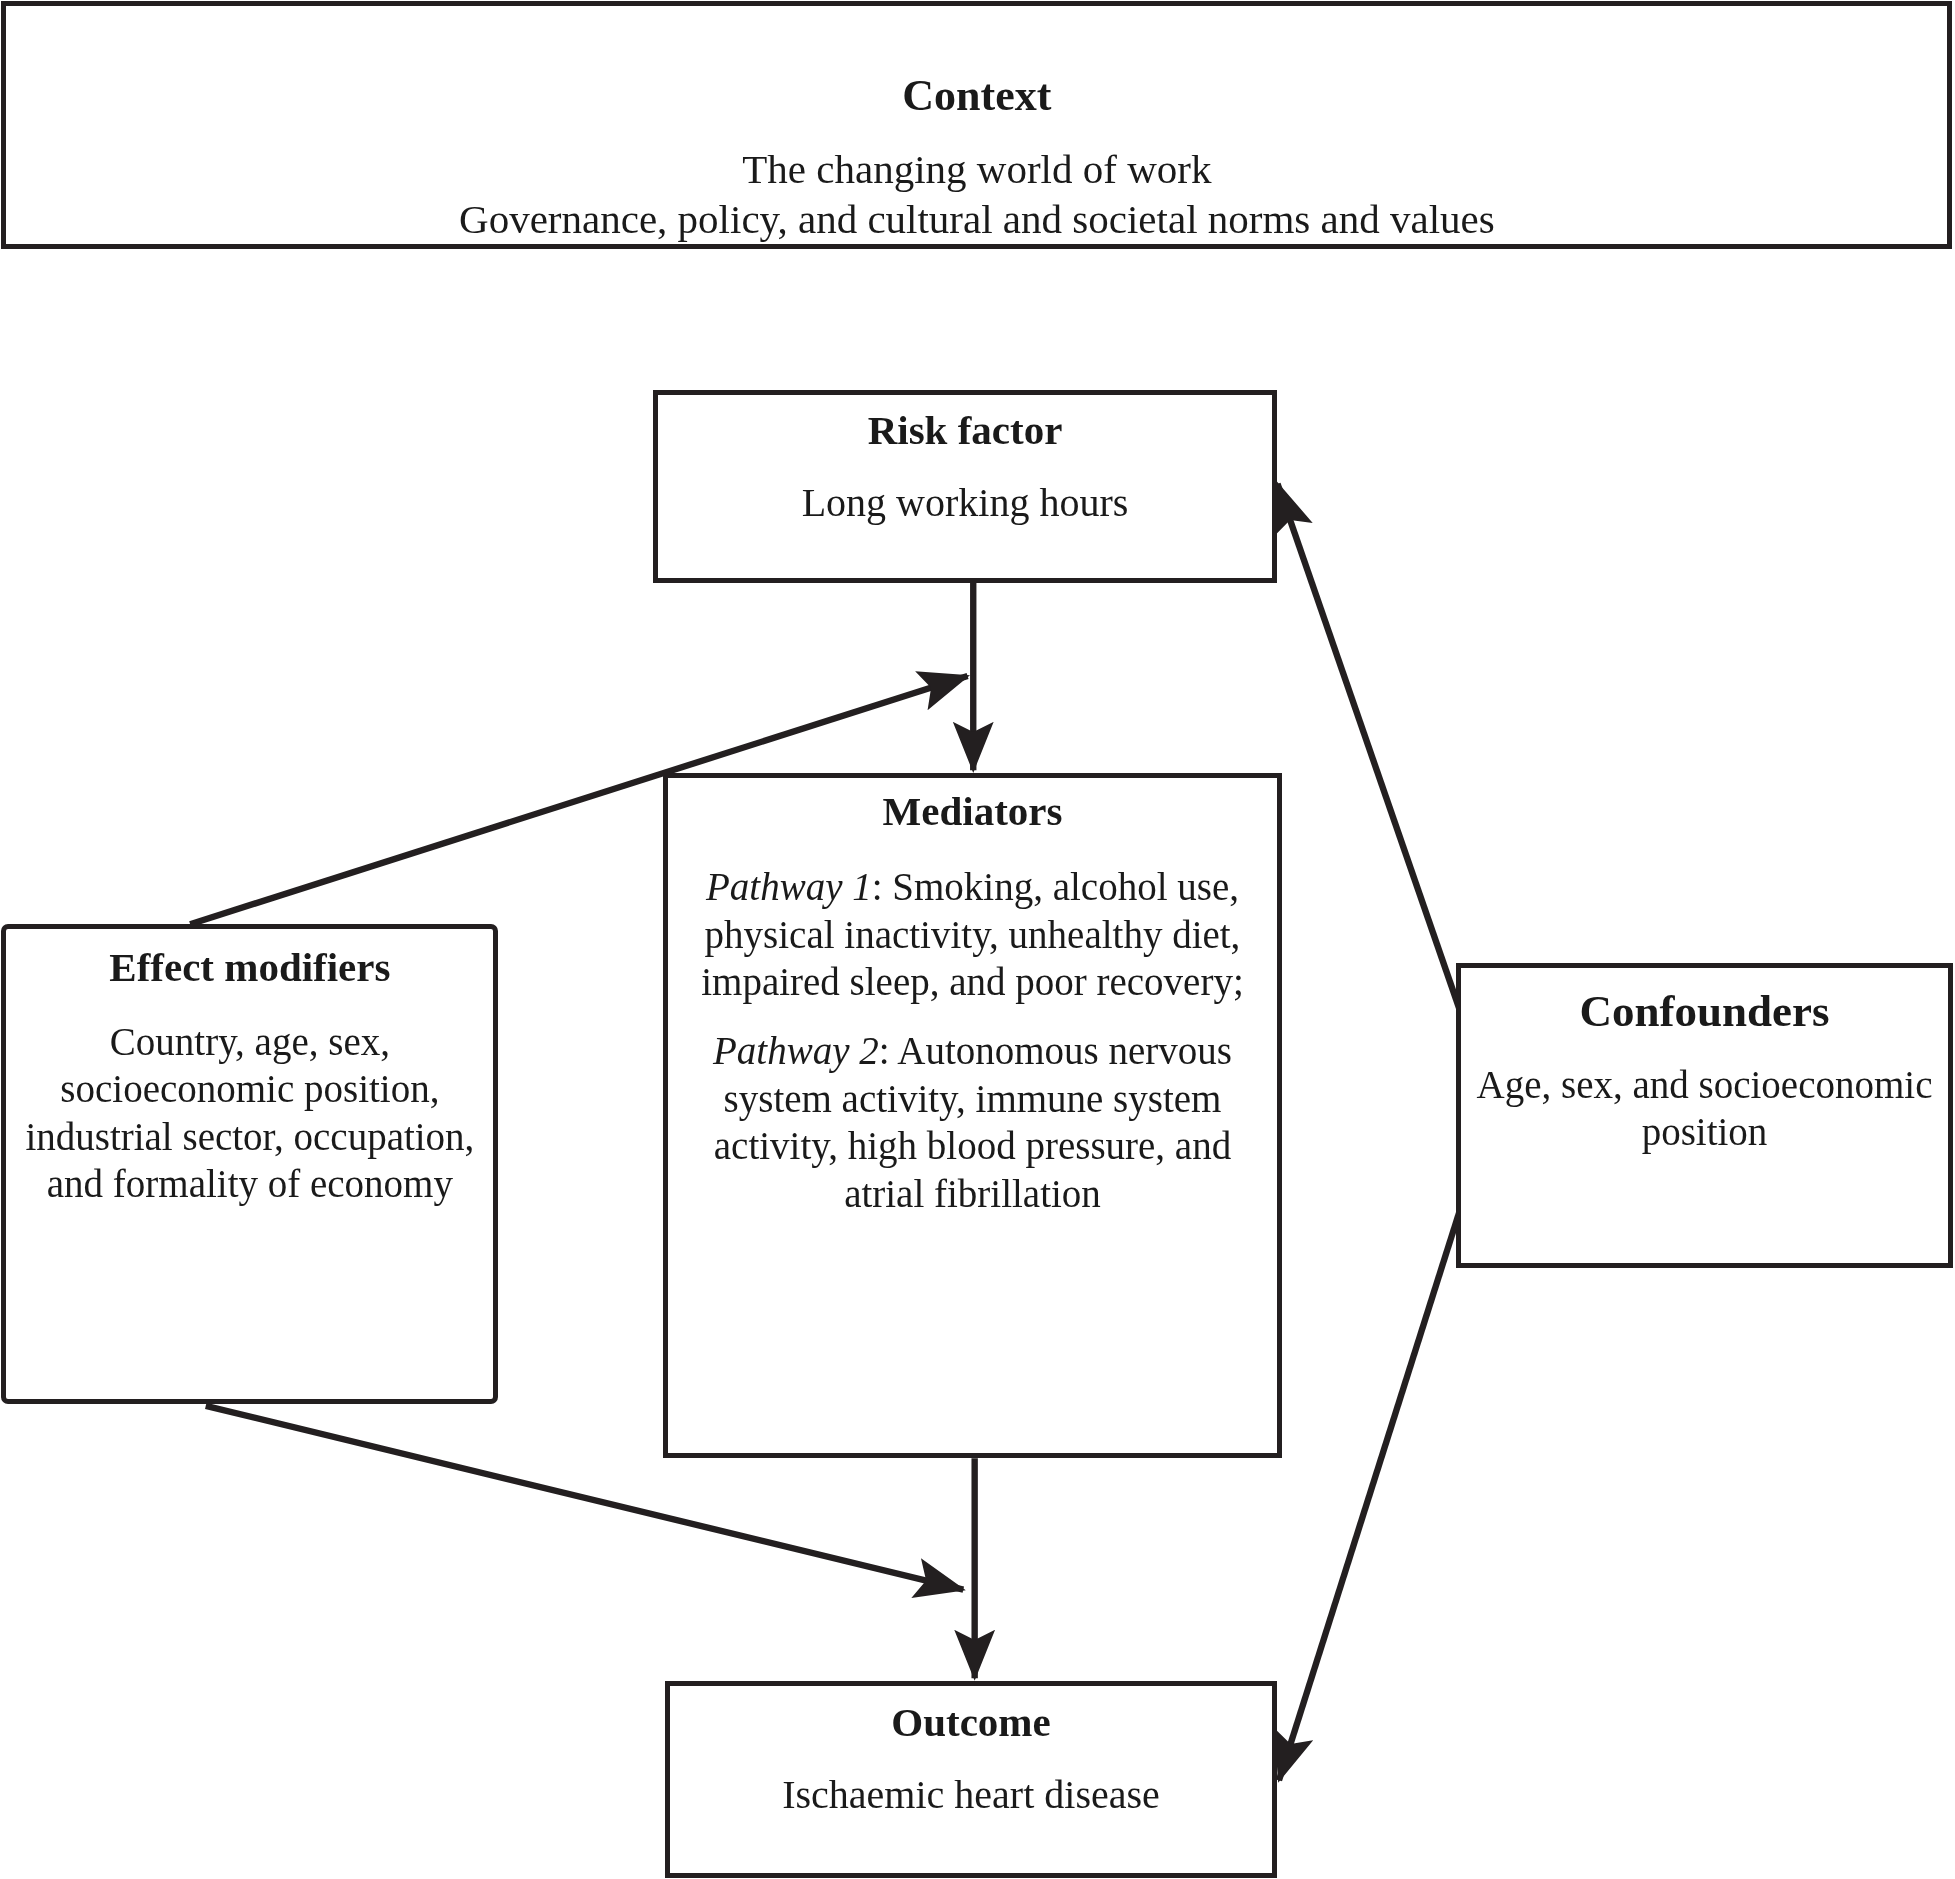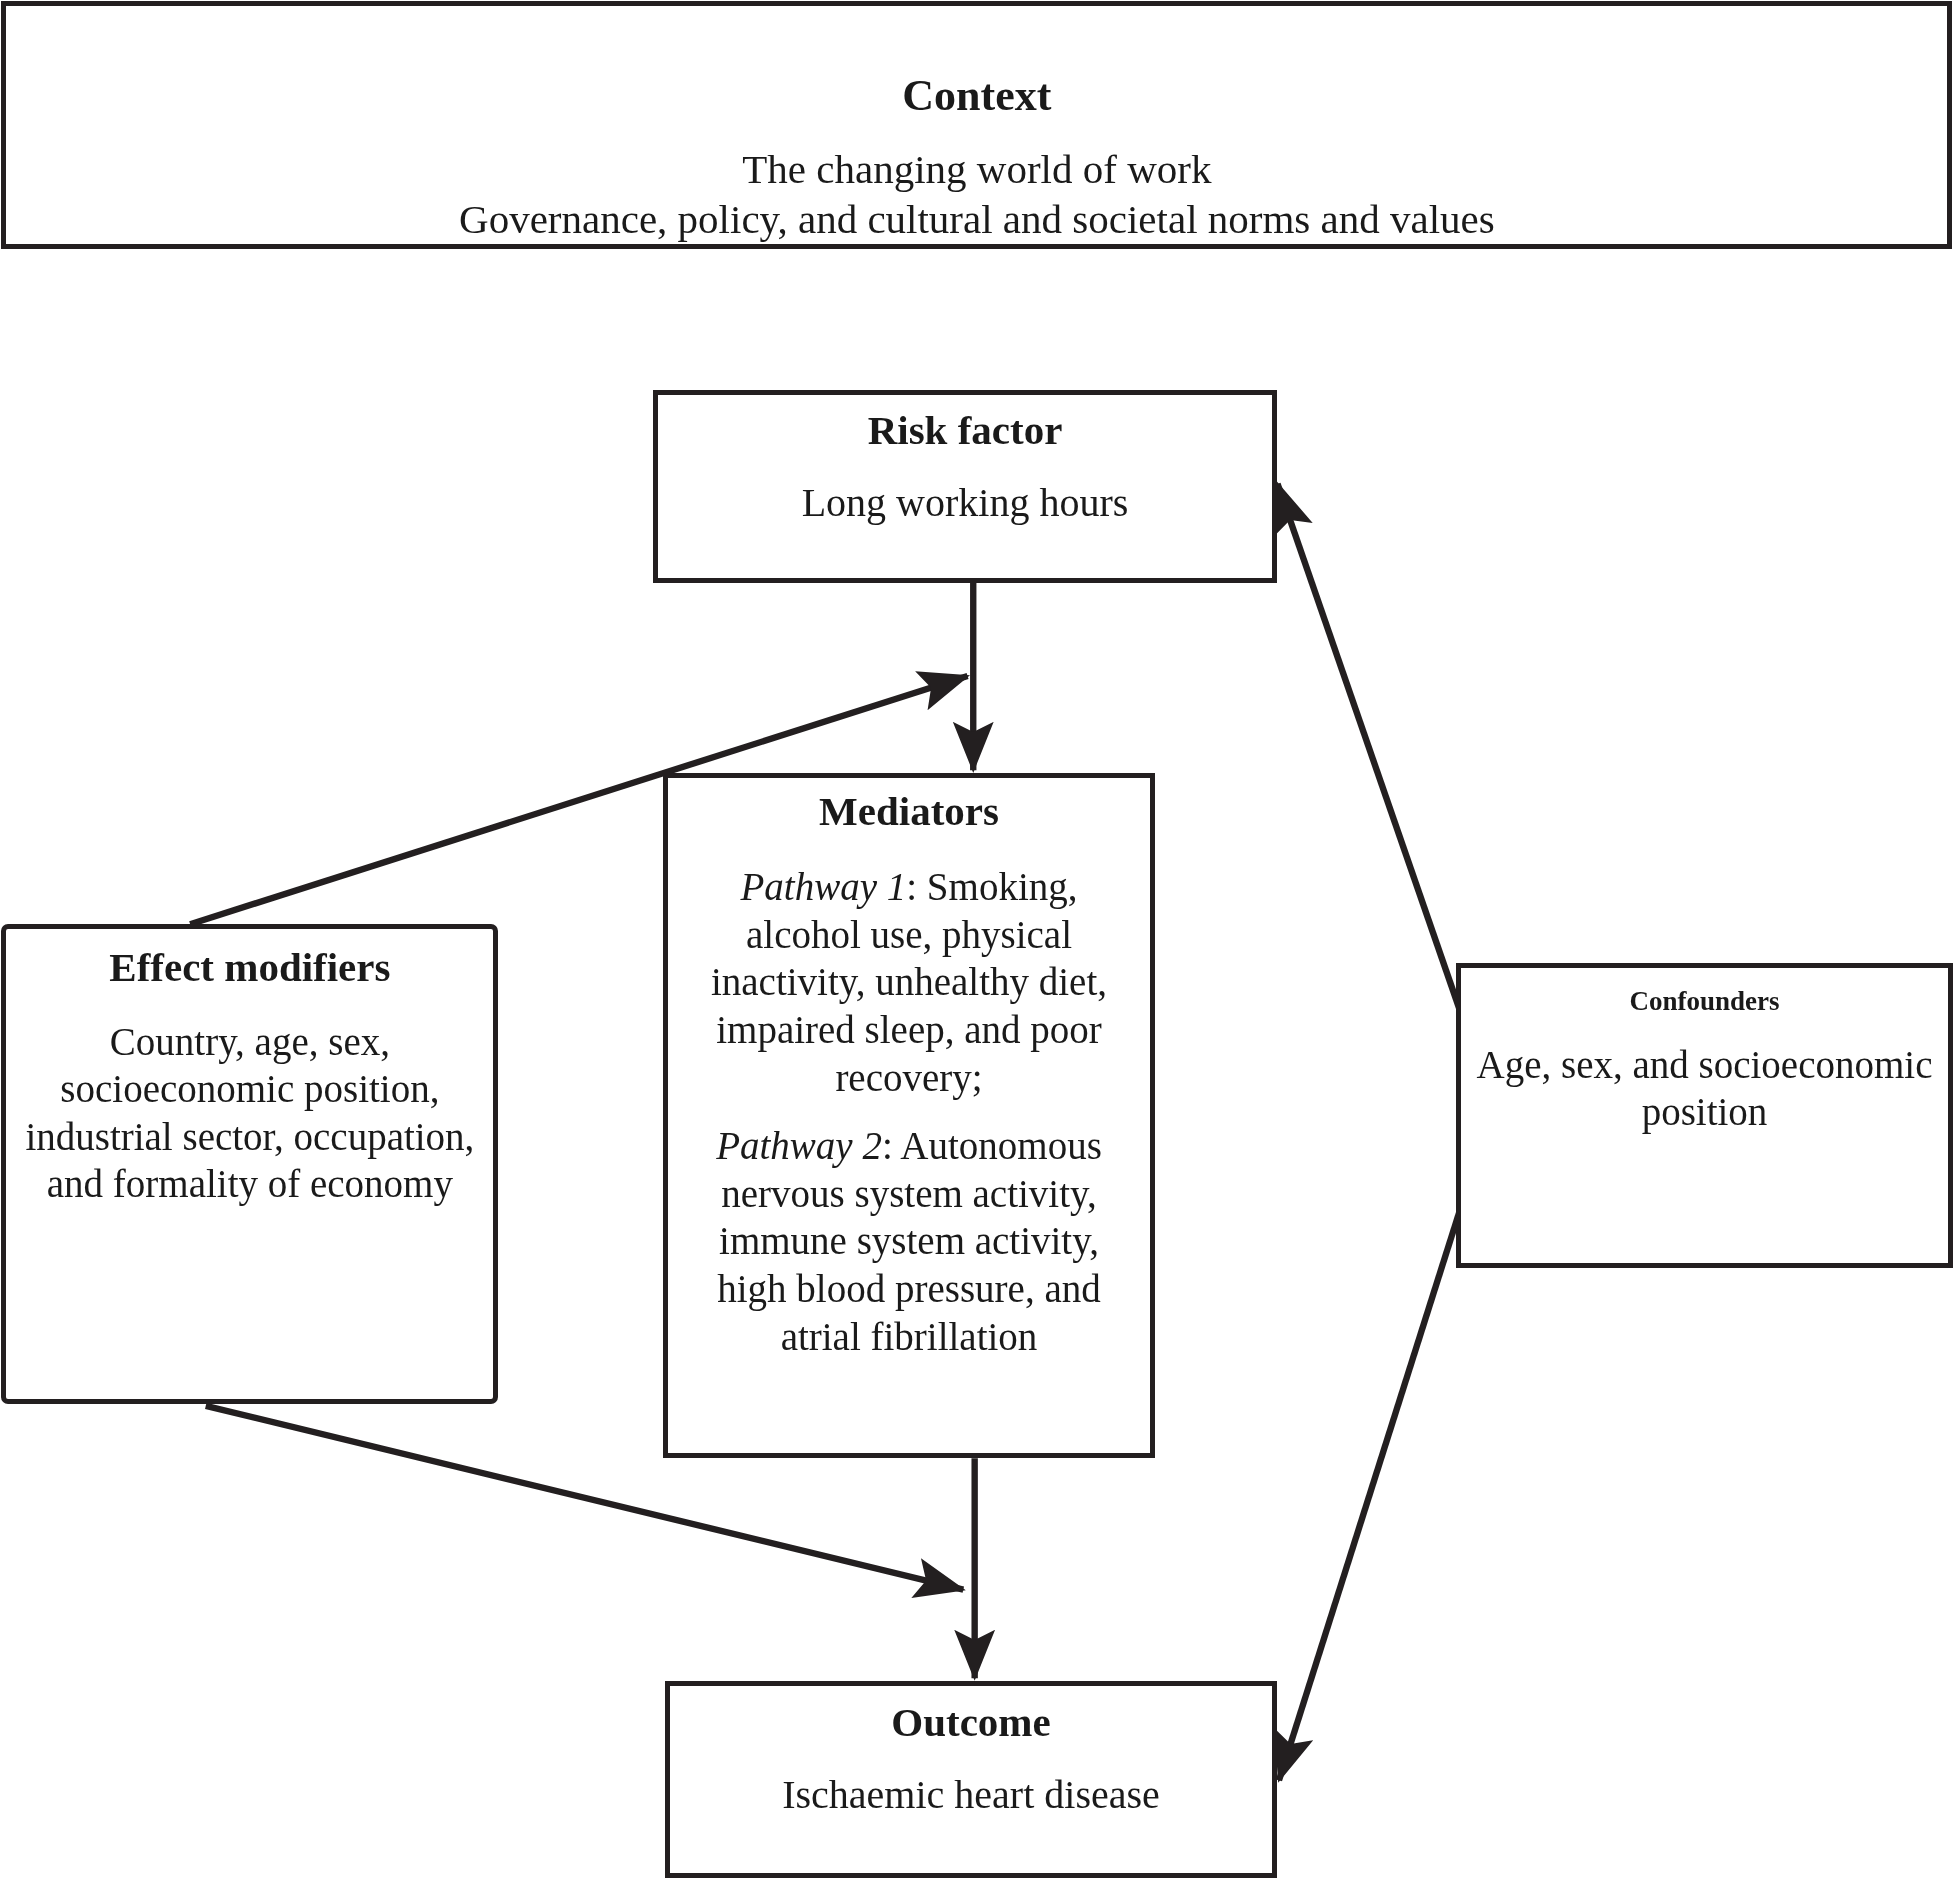--- a/index.html
+++ b/index.html
@@ -45,39 +45,39 @@
   #ctx-box .body{ font-size:41px; }
 
   #risk-box{
     left:653px; top:390px; width:624px; height:193px;
     justify-content:flex-start; padding-top:12.8px;
   }
   #risk-box .title{ font-size:41px; margin-bottom:25.5px; }
   #risk-box .body{ font-size:40px; }
 
   #med-box{
-    left:663px; top:773px; width:492px; height:685px;
+    left:663px; top:773px; width:619px; height:685px;
     justify-content:flex-start; padding:11.4px 18.4px 0 18.4px;
   }
   #med-box .title{ font-size:41px; margin-bottom:28px; }
   #med-box .body{ font-size:39px; }
   #med-box .body.p2{ margin-top:21px; }
 
   #eff-box{
     left:1.4px; top:924px; width:497px; height:480px;
     justify-content:flex-start; padding:15.6px 12.8px 0 12.8px;border-radius:7px;
   }
   #eff-box .title{ font-size:41px; margin-bottom:27px; }
   #eff-box .body{ font-size:39px; }
 
   #conf-box{
     left:1456px; top:963px; width:497px; height:305px;
     justify-content:flex-start; padding:18.4px 12.8px 0 12.8px;
   }
-  #conf-box .title{ font-size:27px; margin-bottom:24px; }
+  #conf-box .title{ font-size:45px; margin-bottom:24px; }
   #conf-box .body{ font-size:39px; }
 
   #out-box{
     left:665px; top:1681px; width:612px; height:197px;
     justify-content:flex-start; padding-top:14px;
   }
   #out-box .title{ font-size:41px; margin-bottom:25.5px; }
   #out-box .body{ font-size:40px; }
 
   #arrows{

